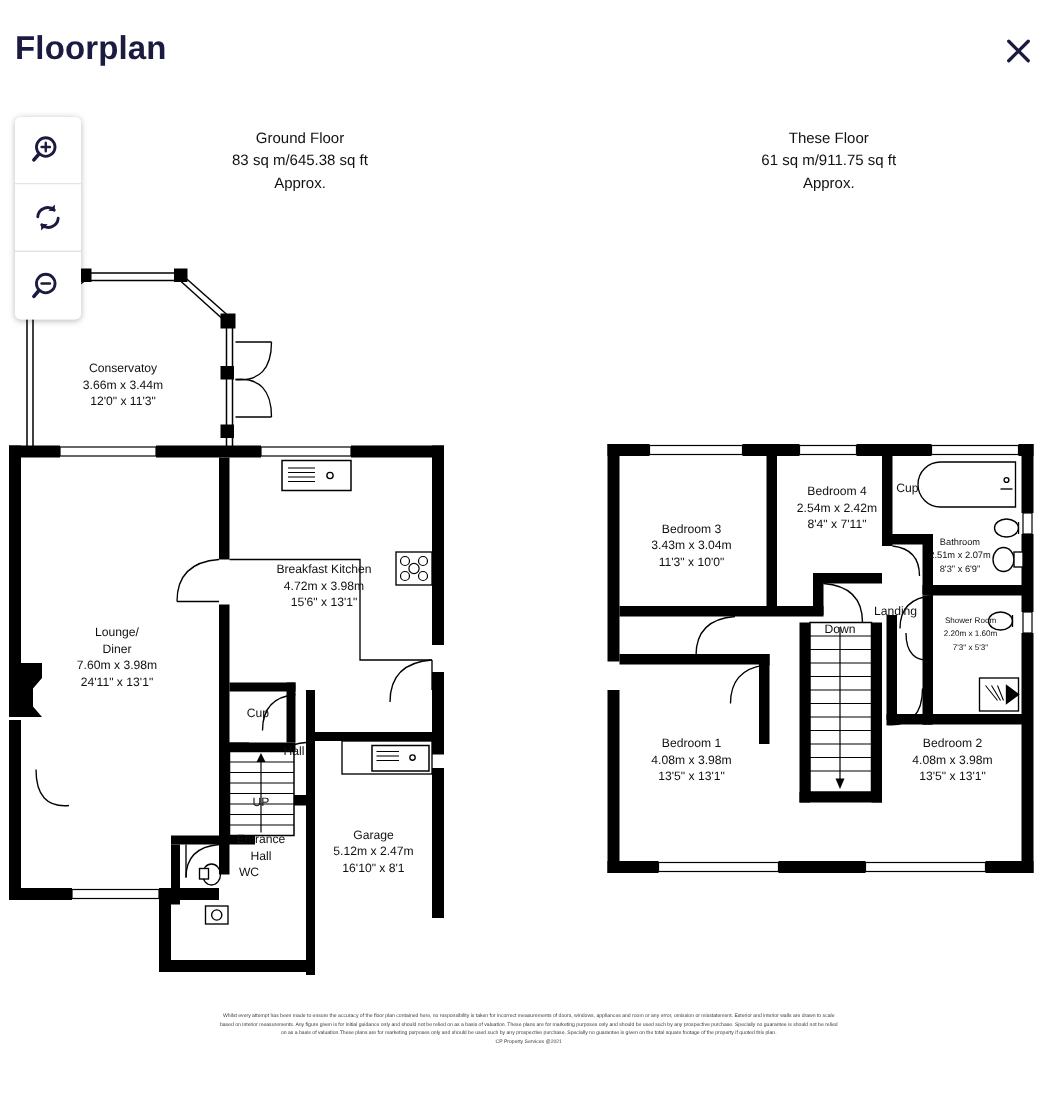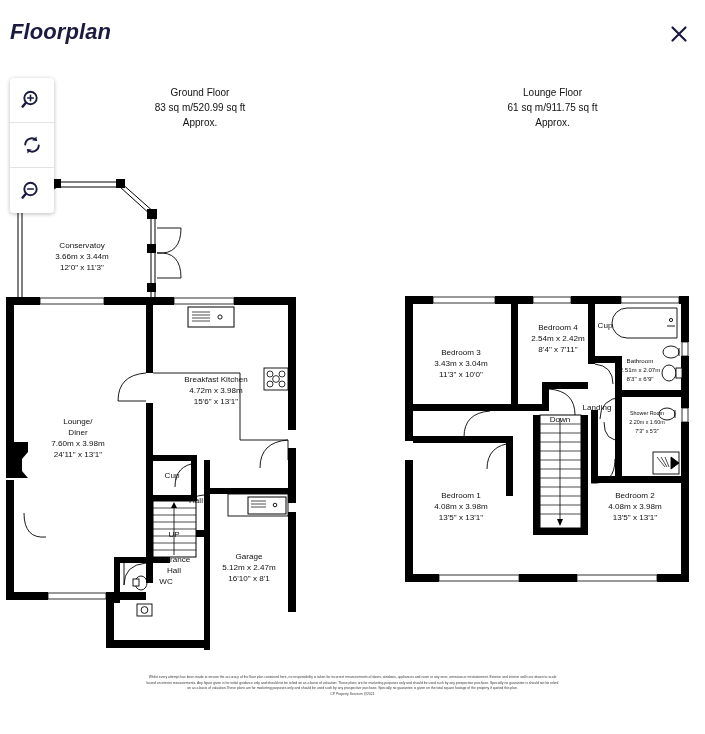--- a/index.html
+++ b/index.html
@@ -6,21 +6,21 @@
   html, body {
     margin: 0; padding: 0;
     width: 705px; height: 734px;
     background: #ffffff;
     font-family: "Liberation Sans", sans-serif;
     overflow: hidden;
   }
   #page { position: relative; width: 705px; height: 734px; background:#fff; }
 
   
-  #header { position:absolute; left:0; top:0; width:705px; height:62px;font-style:italic; }
+  #header { position:absolute; left:0; top:0; width:705px; height:62px; }
   #page-title {
     position:absolute; left:10px; top:19px;
     font-size:22px; font-weight:bold; color:#1b1b42;
     letter-spacing:0.1px;
   }
   #close-button {
     position:absolute; right:14px; top:22px;
     width:24px; height:24px; cursor:pointer;
     display:flex; align-items:center; justify-content:center;
   }
@@ -106,25 +106,25 @@
       <svg width="24" height="24" viewBox="0 0 24 24">
         <circle cx="10.5" cy="10" r="6.2" stroke="#1b1b42" stroke-width="1.9" fill="none"></circle>
         <path d="M7.7 10 h5.6" stroke="#1b1b42" stroke-width="1.6" stroke-linecap="round"></path>
         <path d="M5.9 14.7 L2.6 18.6" stroke="#1b1b42" stroke-width="2.4" stroke-linecap="round"></path>
       </svg>
     </div>
   </div>
 
   <div class="floor-heading" id="ground-heading">
     <span class="ln">Ground Floor</span>
-    <span class="ln">83 sq m/520.99 sq ft</span>
+    <span class="ln">83 sq m/645.38 sq ft</span>
     <span class="ln">Approx.</span>
   </div>
   <div class="floor-heading" id="first-heading">
-    <span class="ln">Lounge Floor</span>
+    <span class="ln">These Floor</span>
     <span class="ln">61 sq m/911.75 sq ft</span>
     <span class="ln">Approx.</span>
   </div>
 
   <div class="plan" id="ground-plan">
     <svg width="340" height="490" viewBox="0 0 340 490">
 
       <g fill="none" stroke="#000">
 
         <line x1="18" y1="47" x2="18" y2="140" stroke-width="1"></line>

